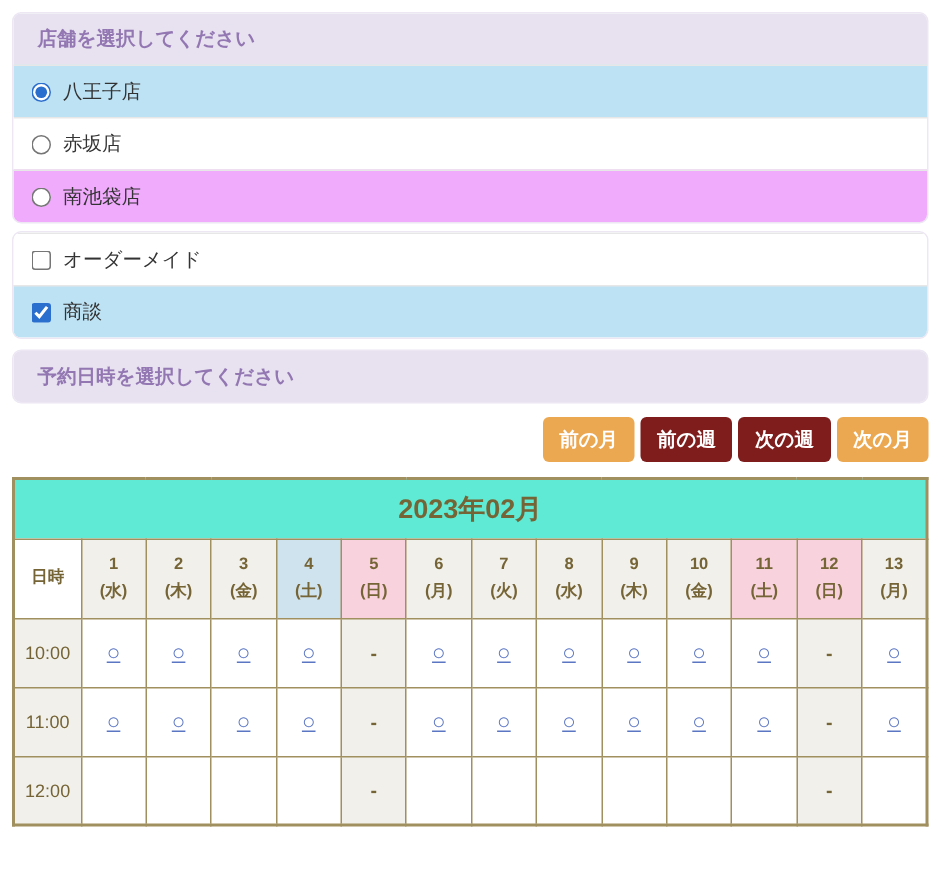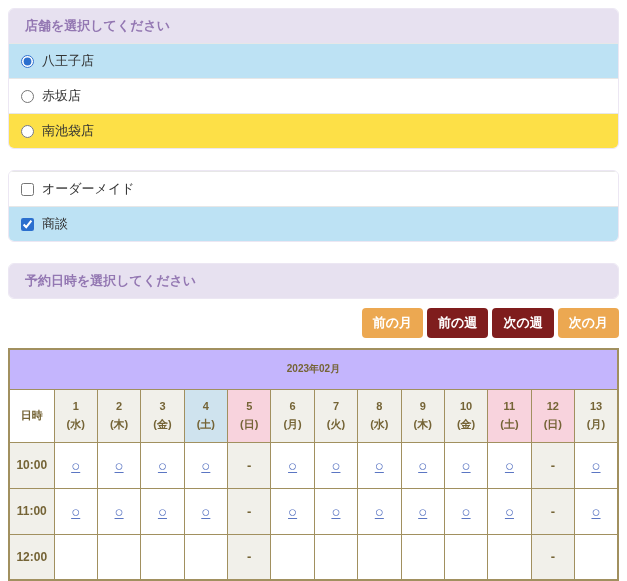--- a/index.html
+++ b/index.html
@@ -7,40 +7,40 @@
   body {
     font-family: "Liberation Sans", "DejaVu Sans", sans-serif;
     padding: 8px;
     color: #333333;
   }
   
   .panel {
     border: 1px solid #ece7f3;
     border-radius: 6px;
     overflow: hidden;
-    margin-bottom: 21px;
+    margin-bottom: 5px;
   }
   .panel-header {
     background: #e7e1f0;
     color: #9377b2;
     font-weight: bold;
     font-size: 13px;
     padding: 8px 16px;
   }
   .panel-item {
     display: flex;
     align-items: center;
     gap: 8px;
     padding: 8px 12px;
     font-size: 13px;
     background: #ffffff;
     border-top: 1px solid #e7e7e7;
     cursor: pointer;
   }
-  .panel-item.stripe { background: #fde047; }
+  .panel-item.stripe { background: #f0abfc; }
   .panel-item.selected { background: #bde2f4; }
   .panel-item input {
     width: 13px; height: 13px;
     accent-color: #2b6fce;
     flex: 0 0 auto;
   }
   .section3 { margin-top: 7px; margin-bottom: 0; }
   
   .nav-row { text-align: right; margin: 9px 0 10px; }
   .nav-btn {
@@ -63,42 +63,42 @@
     border-collapse: collapse;
     border: 2px solid #a1905f;
     table-layout: fixed;
   }
   table.calendar td, table.calendar th {
     border: 1px solid #a1905f;
     text-align: center;
     vertical-align: middle;
   }
   .cal-title {
-    background: #c4b5fd;
-    color: #756436;
-    font-weight: bold;
-    font-size: 10px;
+    background: #5eead4;
+    color: #756436;
+    font-weight: bold;
+    font-size: 18px;
     height: 40px;
   }
   .day-head {
     font-size: 11px;
     font-weight: bold;
     color: #756436;
     line-height: 1.55;
     height: 53px;
     padding: 4px 0;
   }
   .day-head.gray { background: #f1f0ea; }
   .day-head.blue { background: #cfe3ee; }
   .day-head.pink { background: #f8d3dd; }
   .corner-cell { background: #ffffff; font-size: 11px; font-weight: bold; color: #756436; }
   .time-cell {
     background: #f1f0ea;
     color: #756436;
-    font-weight: bold;
+    font-weight: normal;
     font-size: 12px;
     height: 46px;
   }
   .slot-cell { background: #ffffff; font-size: 15px; }
   .slot-cell.off {
     background: #f1f0ea;
     color: #756436;
     font-weight: bold;
     font-size: 13px;
   }

